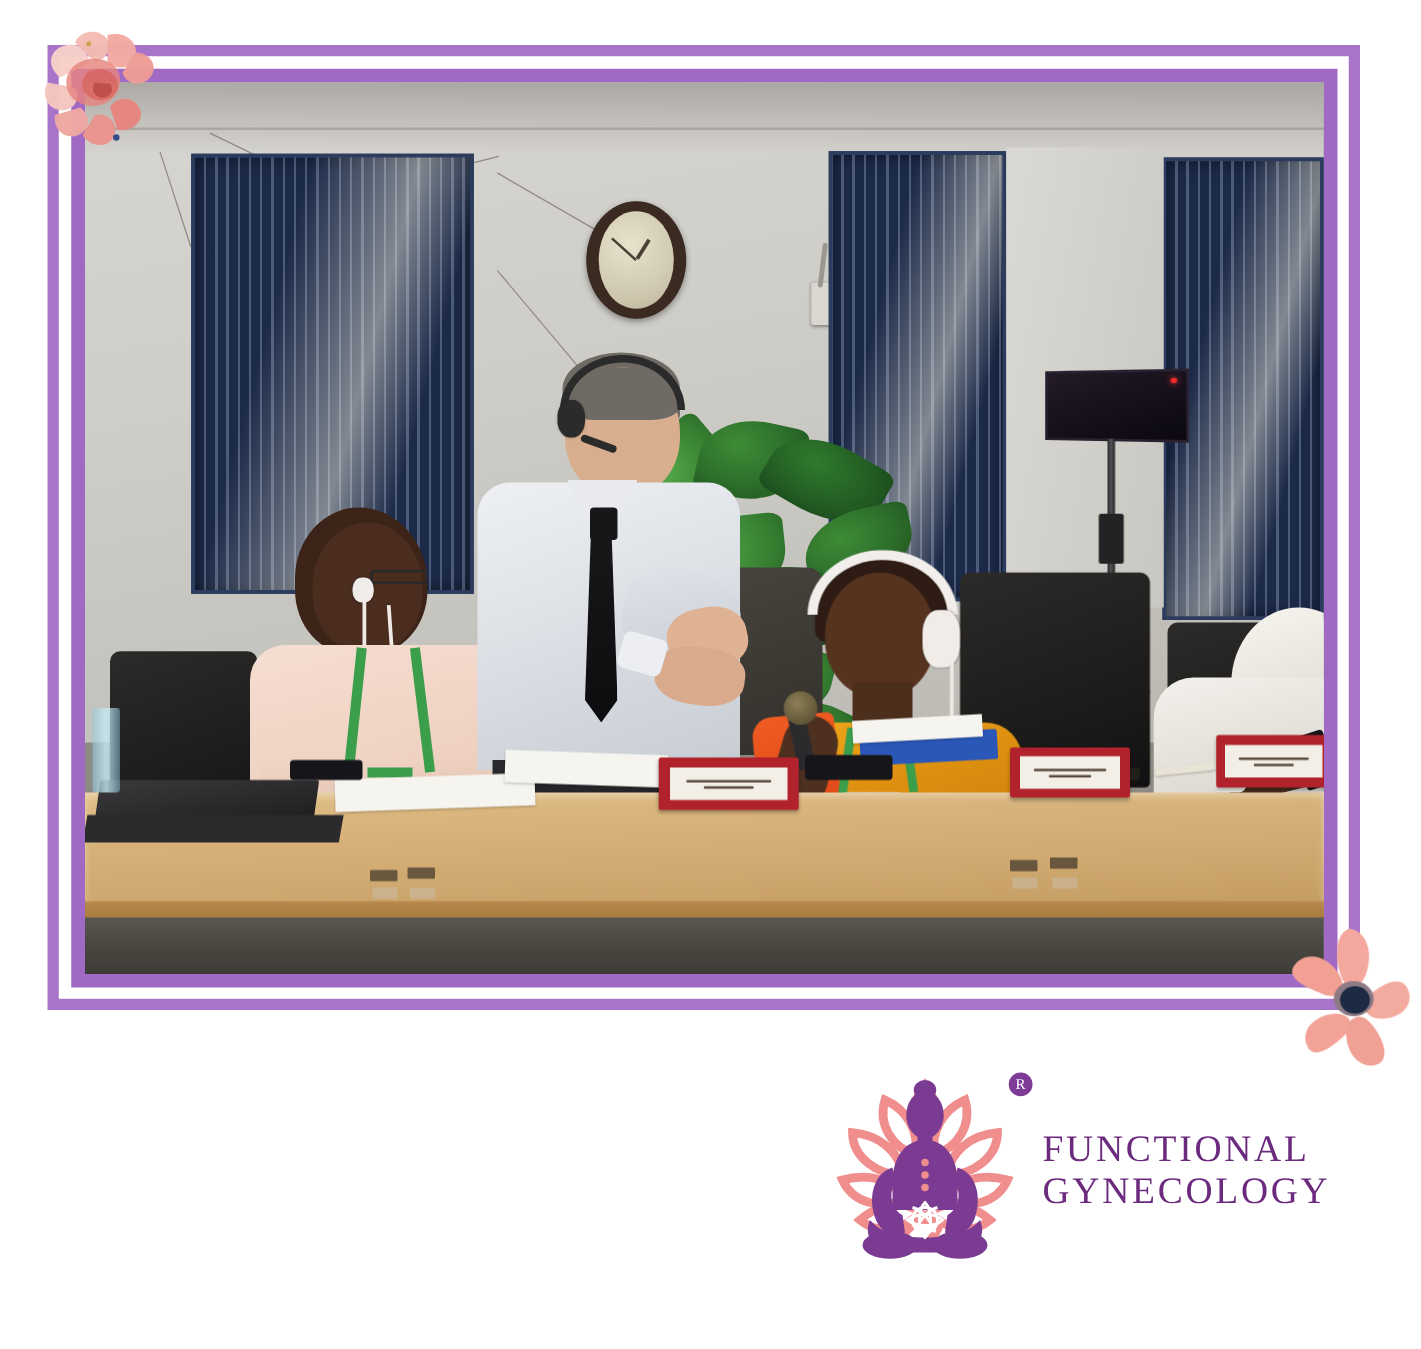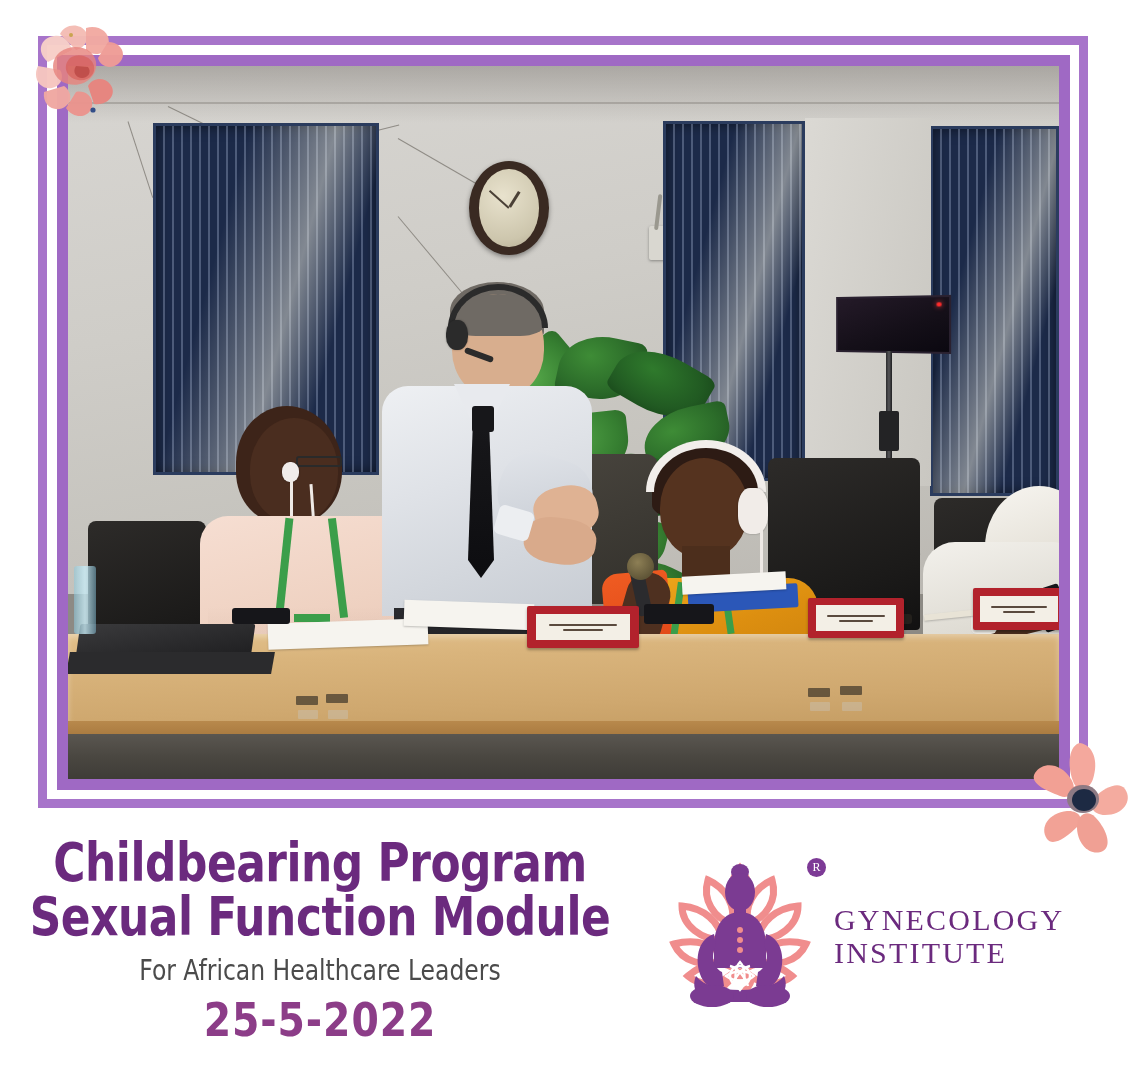--- a/index.html
+++ b/index.html
@@ -506,26 +506,20 @@
         <path d="M108 52 C116 64 106 78 88 78 C76 78 70 68 78 60 C88 50 102 44 108 52 Z" fill="#f4ab9f"></path>
         <path d="M30 102 C22 90 32 76 50 74 C62 73 68 82 60 90 C50 100 36 110 30 102 Z" fill="#f2a296"></path>
         <path d="M86 114 C74 120 60 108 60 90 C60 78 70 72 78 80 C88 90 96 108 86 114 Z" fill="#f0a094"></path>
         <path d="M54 52 C48 60 52 72 62 74 C74 76 82 68 80 58 C78 48 62 44 54 52 Z" fill="#e89287"></path>
         <ellipse cx="66" cy="62" rx="16" ry="14" fill="#8d7a84"></ellipse>
         <ellipse cx="67" cy="63" rx="12" ry="11" fill="#1d2a43"></ellipse>
       </g>
     </svg>
   </div>
 
-  <div class="caption-block">
-    <div class="title-line">Childbearing Program</div>
-    <div class="title-line">Sexual Function Module</div>
-    <div class="subtitle">For African Healthcare Leaders</div>
-    <div class="datetext">25-5-2022</div>
-  </div>
 
   <div class="logo-wrap">
     <div class="logo-mark">
       <div class="reg-mark">R</div>
       <svg viewBox="0 0 160 165" width="160" height="165">
 
         <g stroke="#f08d8d" stroke-width="7" fill="none" stroke-linecap="round">
           <path d="M80 18 C92 32 92 52 80 66 C68 52 68 32 80 18 Z"></path>
           <path d="M48 30 C66 38 76 56 72 74 C54 68 42 50 48 30 Z"></path>
           <path d="M112 30 C94 38 84 56 88 74 C106 68 118 50 112 30 Z"></path>
@@ -565,18 +559,18 @@
         <g stroke="#ffffff" stroke-width="2.4" fill="none">
           <circle cx="80" cy="126" r="10"></circle>
           <path d="M80 112 C86 118 86 134 80 140 C74 134 74 118 80 112 Z"></path>
           <path d="M66 126 C74 120 88 120 94 126 C88 132 74 132 66 126 Z"></path>
           <path d="M70 116 C78 118 86 128 88 136"></path>
           <path d="M90 116 C82 118 74 128 72 136"></path>
         </g>
       </svg>
     </div>
     <div class="logo-text">
-      <div class="lt1">GYNECOLOGY</div>
-      <div class="lt2">INSTITUTE</div>
+      <div class="lt1">FUNCTIONAL</div>
+      <div class="lt2">GYNECOLOGY</div>
     </div>
   </div>
 
 </div>
 
 </body></html>

